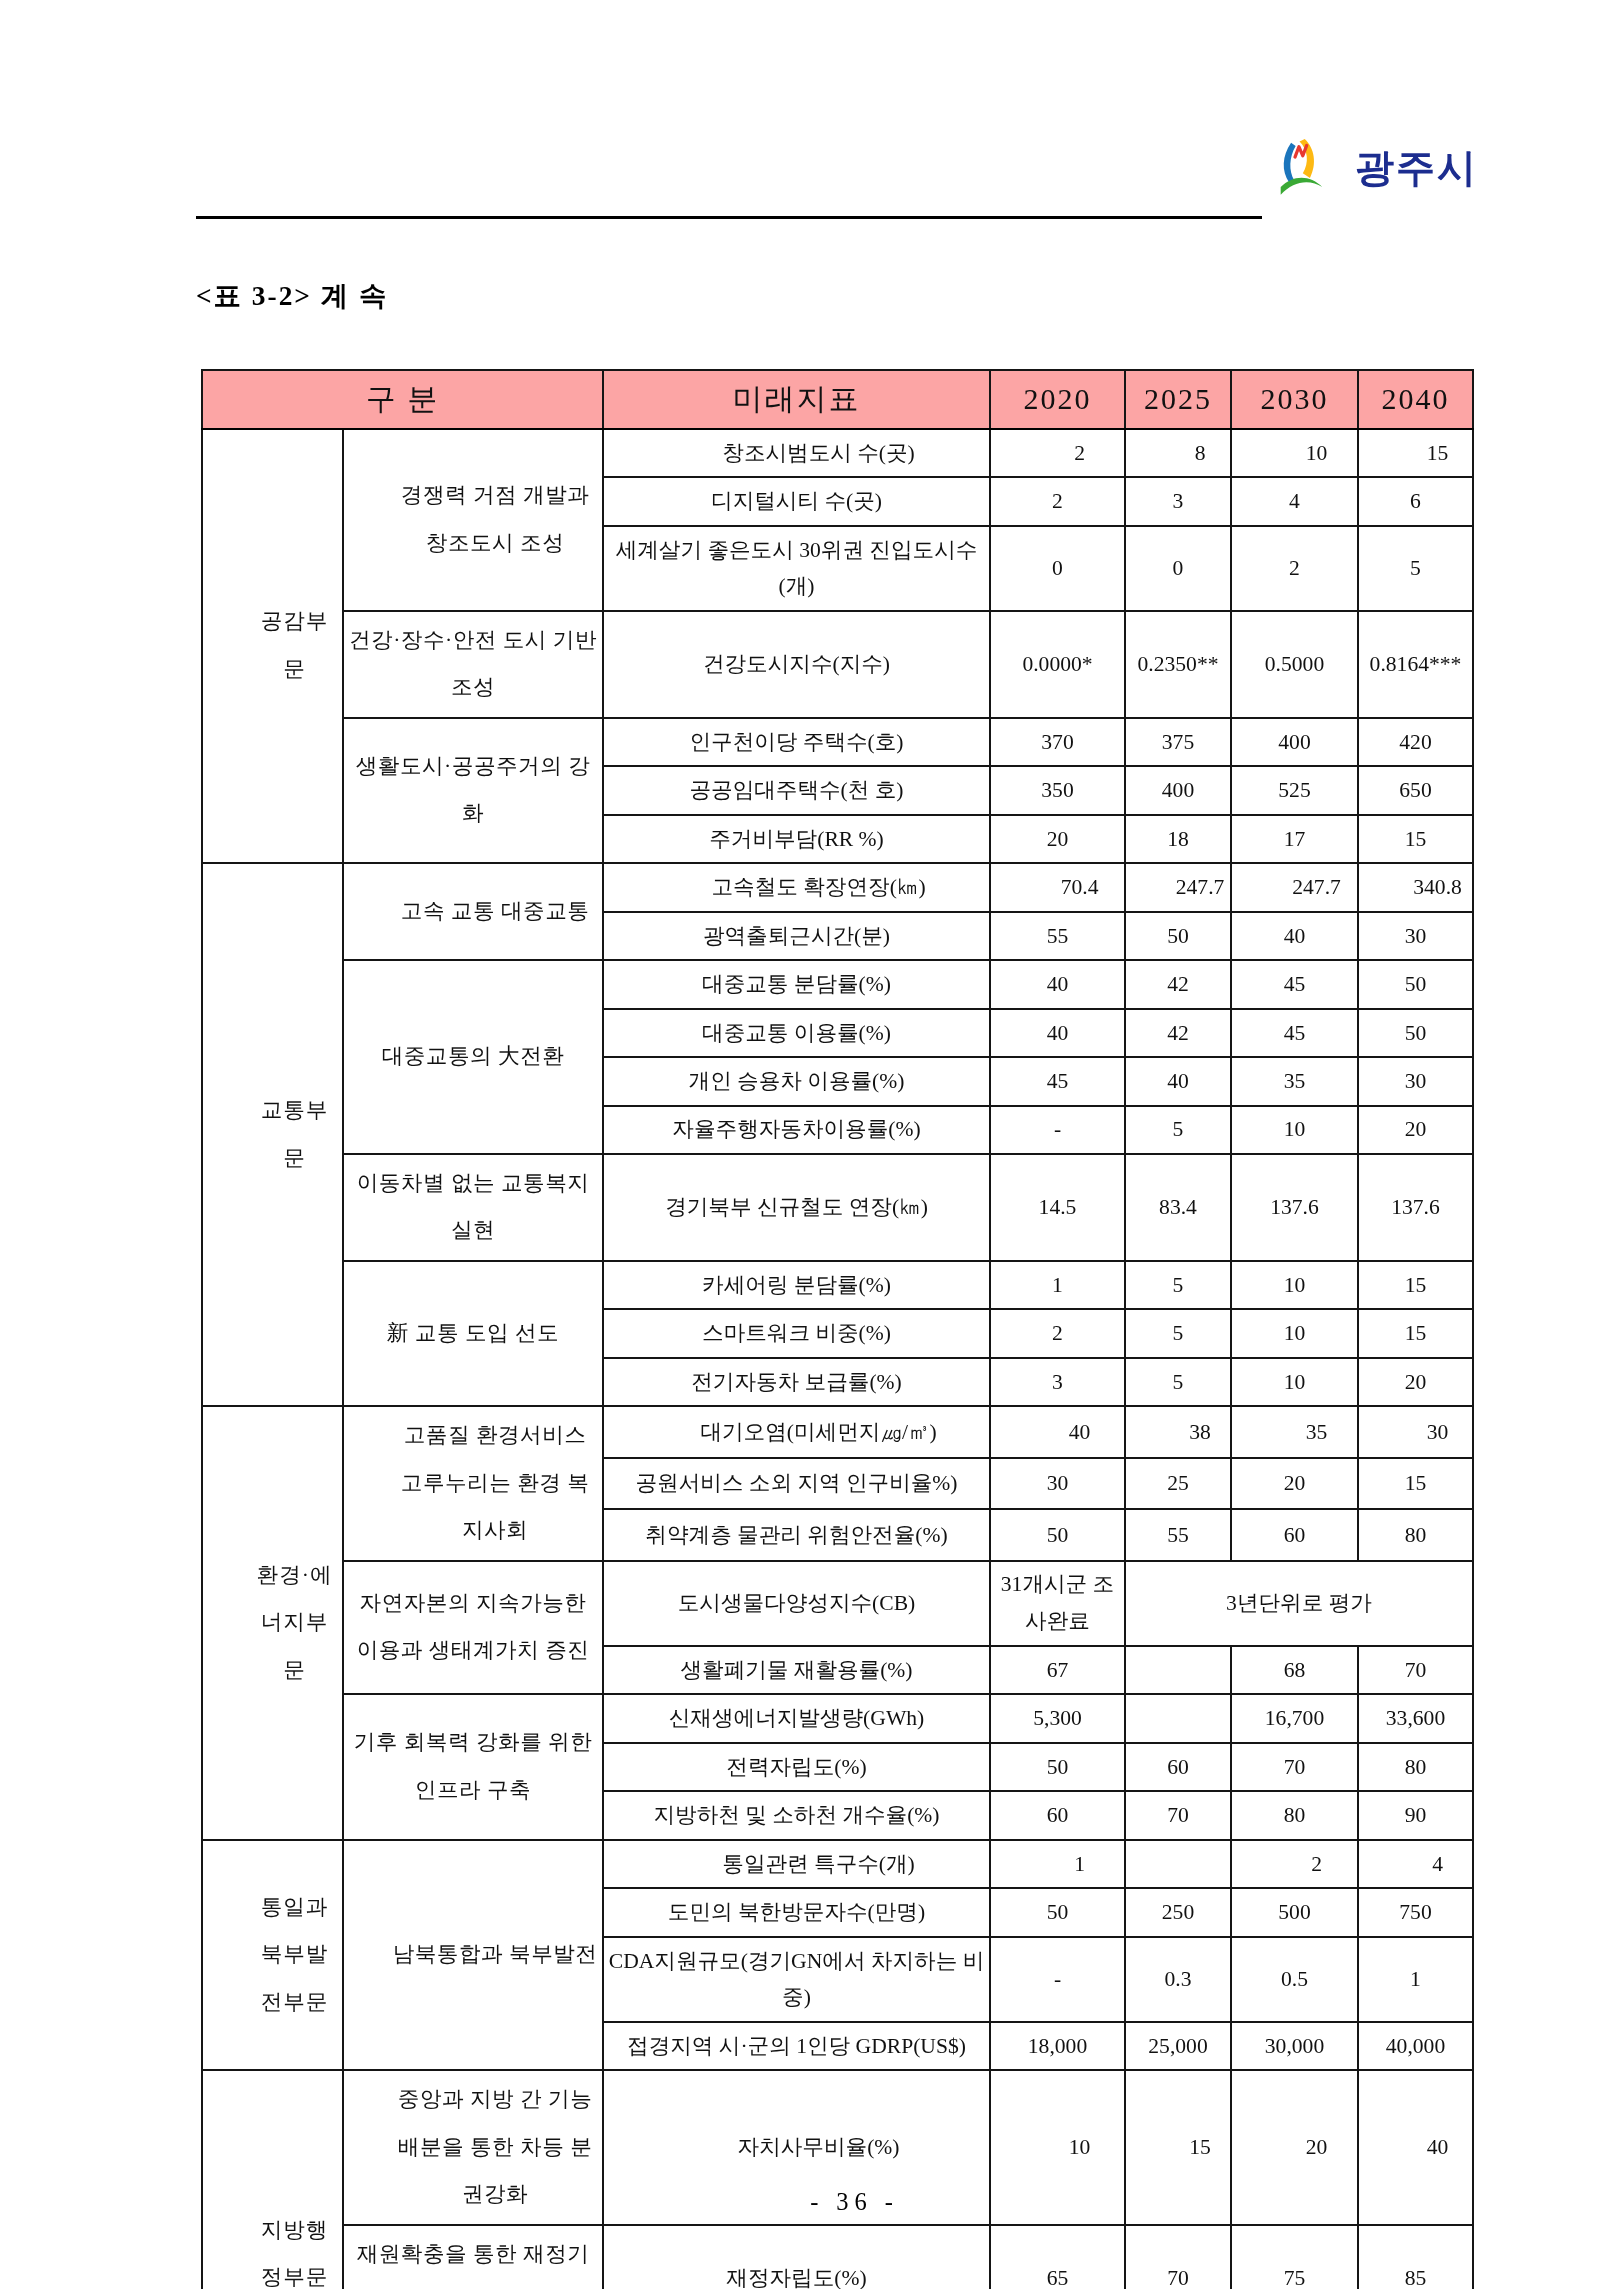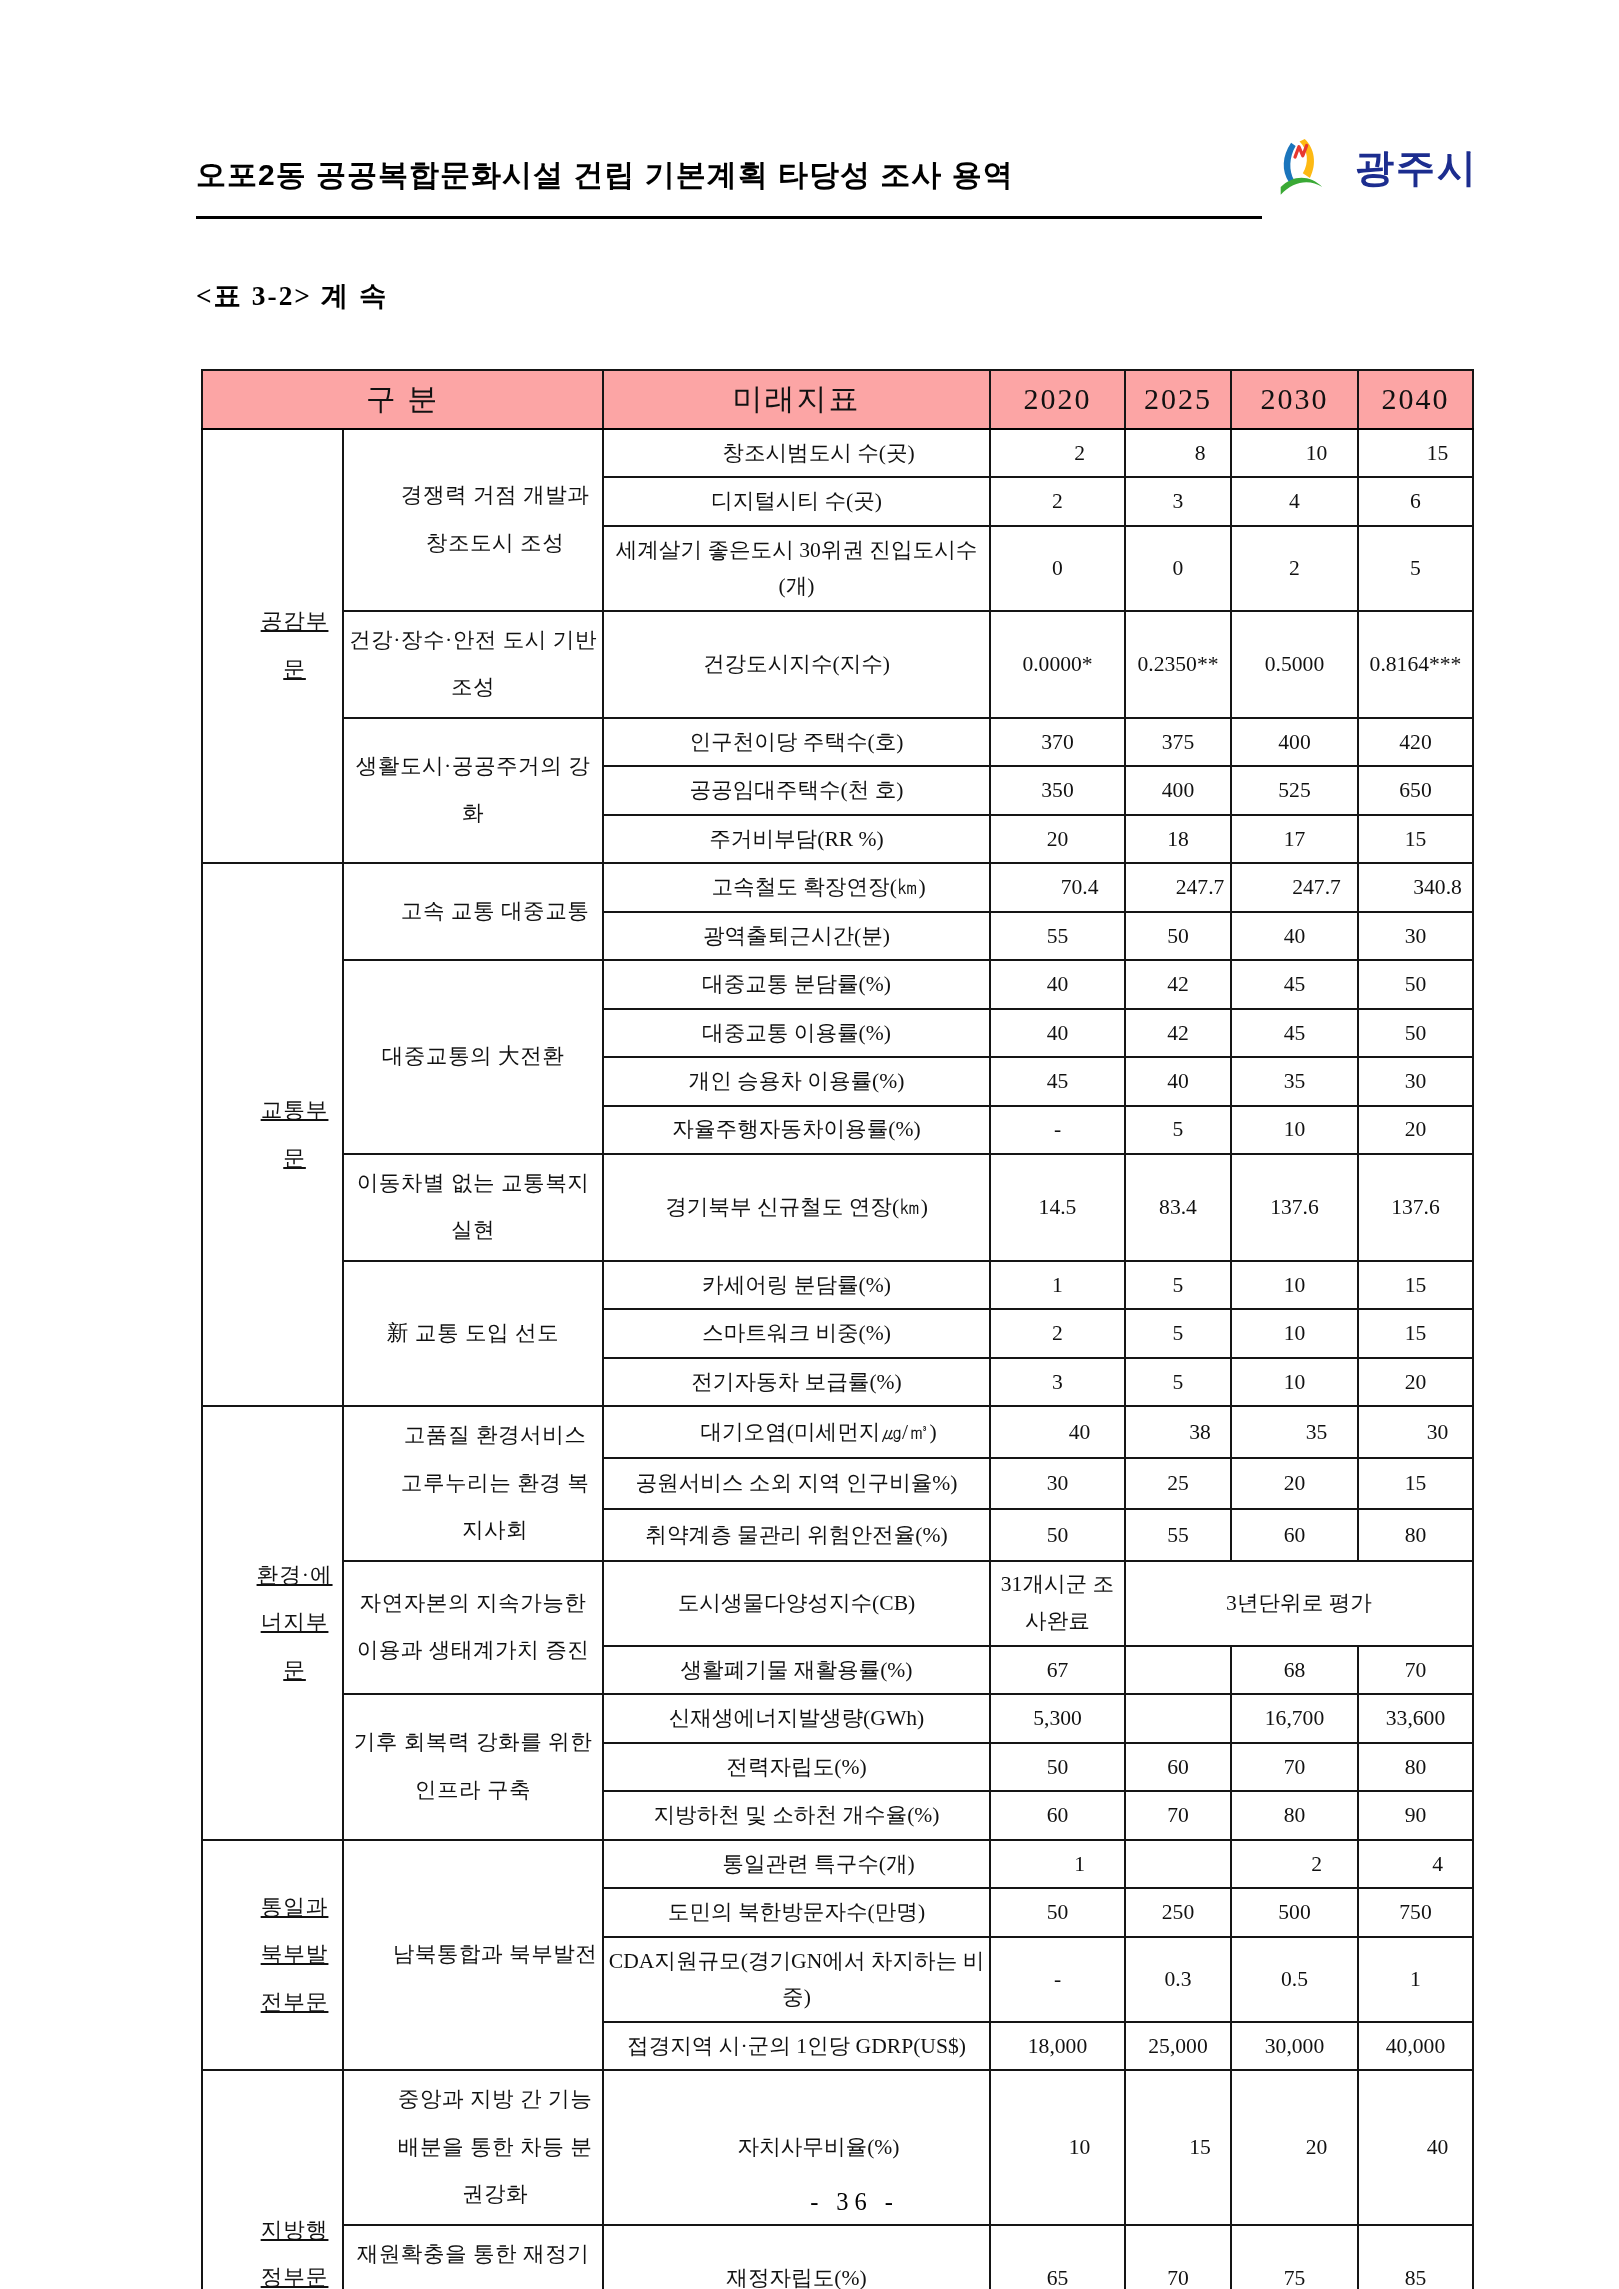--- a/index.html
+++ b/index.html
@@ -37,35 +37,34 @@
     border:2.9px solid #000;
     font-size:21.6px;
   }
   th,td{border:2px solid #151515;text-align:center;vertical-align:middle;padding:4.9px 3.9px;}
   thead th{
     background:#fca5a5;height:47px;font-weight:400;font-size:30px;
     border-bottom:2.9px solid #000;letter-spacing:2px;
   }
   tbody tr{height:39px;}
   tr.section-start td{border-top:2.9px solid #000;padding-left:48px;}
-  td.section-cell{line-height:2.2;letter-spacing:1px;text-decoration:underline;}
+  td.section-cell{line-height:2.2;letter-spacing:1px;}
   td.group-cell{line-height:2.2;letter-spacing:0.5px;}
   td.indicator-cell{line-height:1.7;}
   td.value-cell{line-height:1.7;word-break:break-all;}
   
   .page-number{
     position:absolute;left:0;top:2188px;width:1619px;text-align:center;
     font-size:24.5px;letter-spacing:5.9px;color:#000;padding-left:45px;
   }
 </style>
 </head>
 <body>
 
 <div class="doc-header">
-  <div class="doc-title">오포2동 공공복합문화시설 건립 기본계획 타당성 조사 용역</div>
   <div class="header-rule"></div>
   <div class="logo">
     <span>
       <svg width="65" height="65" viewBox="0 0 100 100">
         <path d="M34,12 C20,32 19,56 31,73 C35,78 42,77 39,70 C30,55 31,34 41,17 Z" fill="#1b75bc"></path>
         <path d="M55,6 C70,20 74,44 63,66 L52,59 C62,42 60,23 47,10 Z" fill="#fdb913"></path>
         <path d="M18,92 C38,70 63,68 82,80 C62,60 36,62 18,80 Z" fill="#3aa935"></path>
         <path d="M40,34 L46,18 L52,32 L58,16" fill="none" stroke="#e8382f" stroke-width="5" stroke-linecap="round" stroke-linejoin="round"></path>
       </svg>
     </span>

